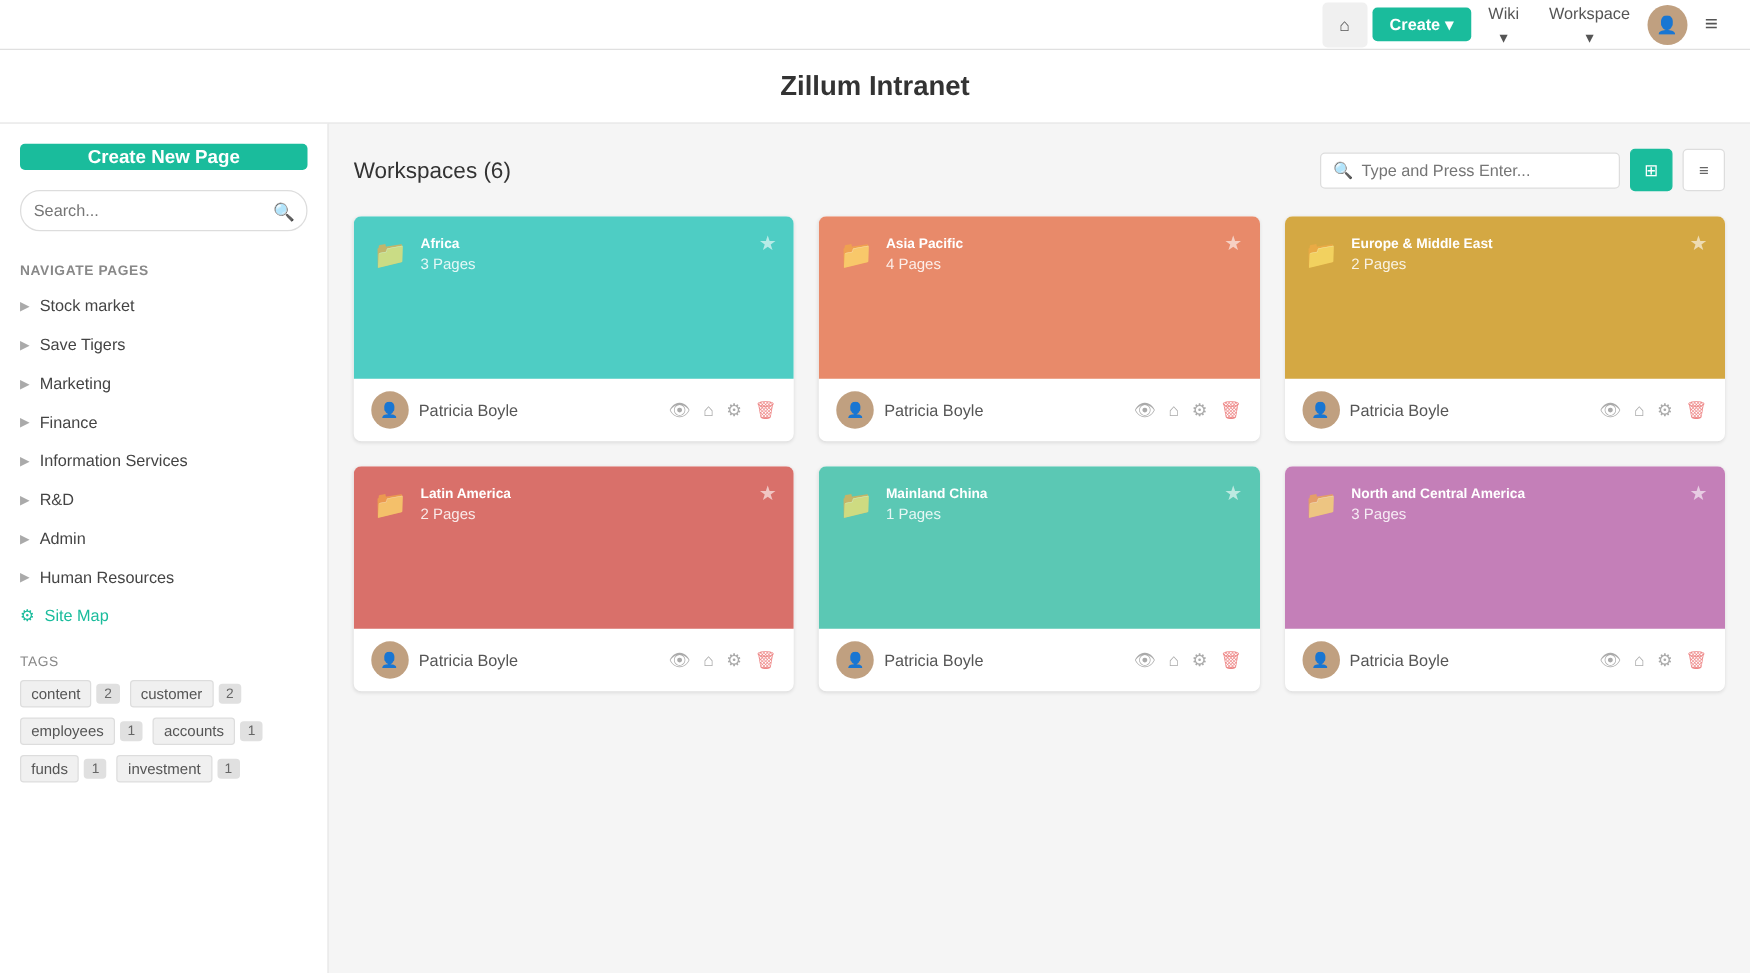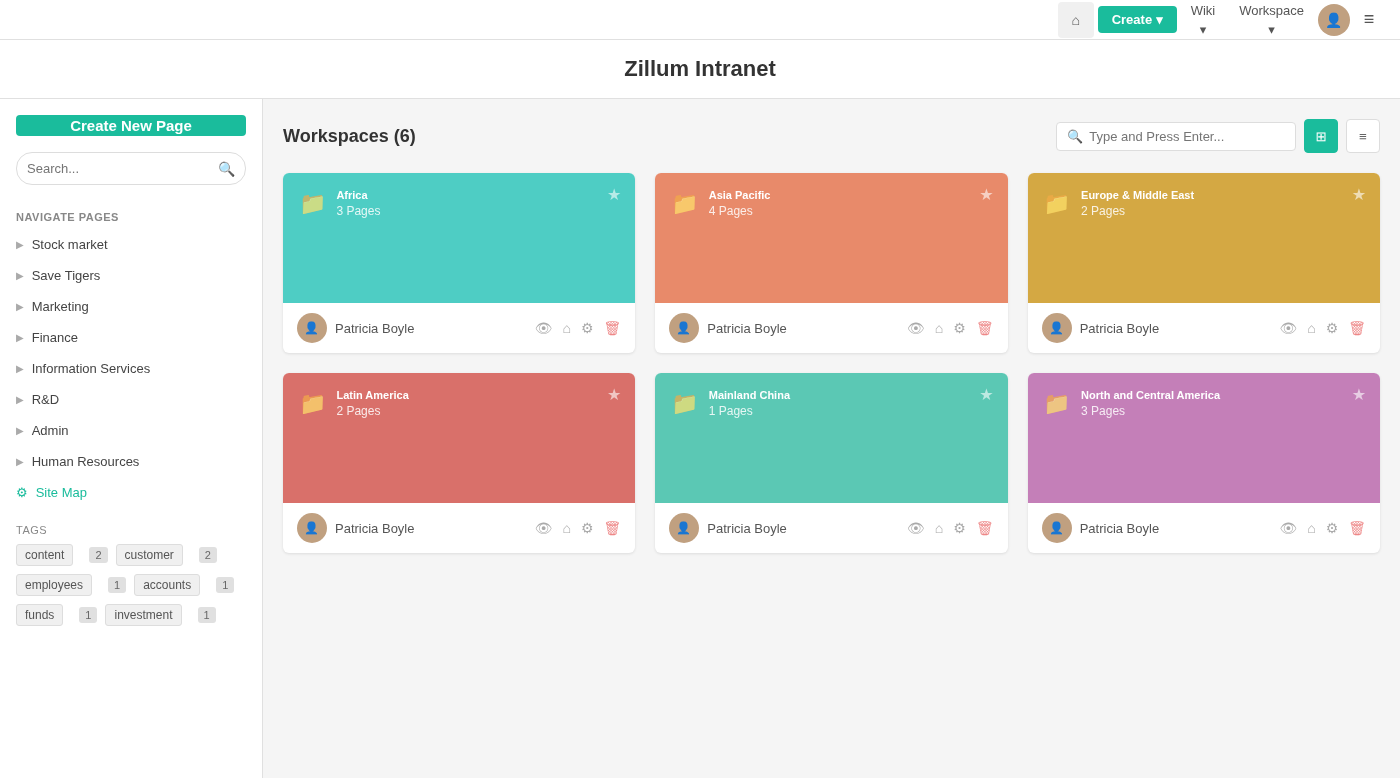--- a/index.html
+++ b/index.html
@@ -123,21 +123,21 @@
     }
     .sidebar-tags-label {
       padding: 16px 16px 8px;
       font-size: 11px; font-weight: normal; color: #888; letter-spacing: 0.5px;
     }
     .tags-container {
       padding: 0 16px;
       display: flex; flex-wrap: wrap; gap: 8px;
     }
     .tag-item {
-      display: flex; align-items: center; gap: 16px;
+      display: flex; align-items: center; gap: 4px;
     }
     .tag-name {
       background: #f0f0f0; border: 1px solid #ddd;
       padding: 3px 8px; border-radius: 3px;
       font-size: 12px; color: #555; cursor: pointer;
     }
     .tag-count {
       background: #e0e0e0;
       padding: 2px 6px; border-radius: 3px;
       font-size: 11px; color: #666;
@@ -146,21 +146,21 @@
     
     .main-content {
       flex: 1;
       padding: 20px;
       background: #f5f5f5;
     }
     .workspaces-header {
       display: flex; align-items: center; justify-content: space-between;
       margin-bottom: 20px;
     }
-    .workspaces-title { font-size: 18px; font-weight: bold; color: #333; }
+    .workspaces-title { font-size: 18px; font-weight: normal; color: #333; }
     .workspaces-controls { display: flex; align-items: center; gap: 8px; }
     .search-box {
       display: flex; align-items: center;
       border: 1px solid #ddd; background: #fff;
       border-radius: 4px; padding: 6px 10px;
       width: 240px;
     }
     .search-box input {
       border: none; outline: none; font-size: 13px; color: #aaa;
       width: 100%;

